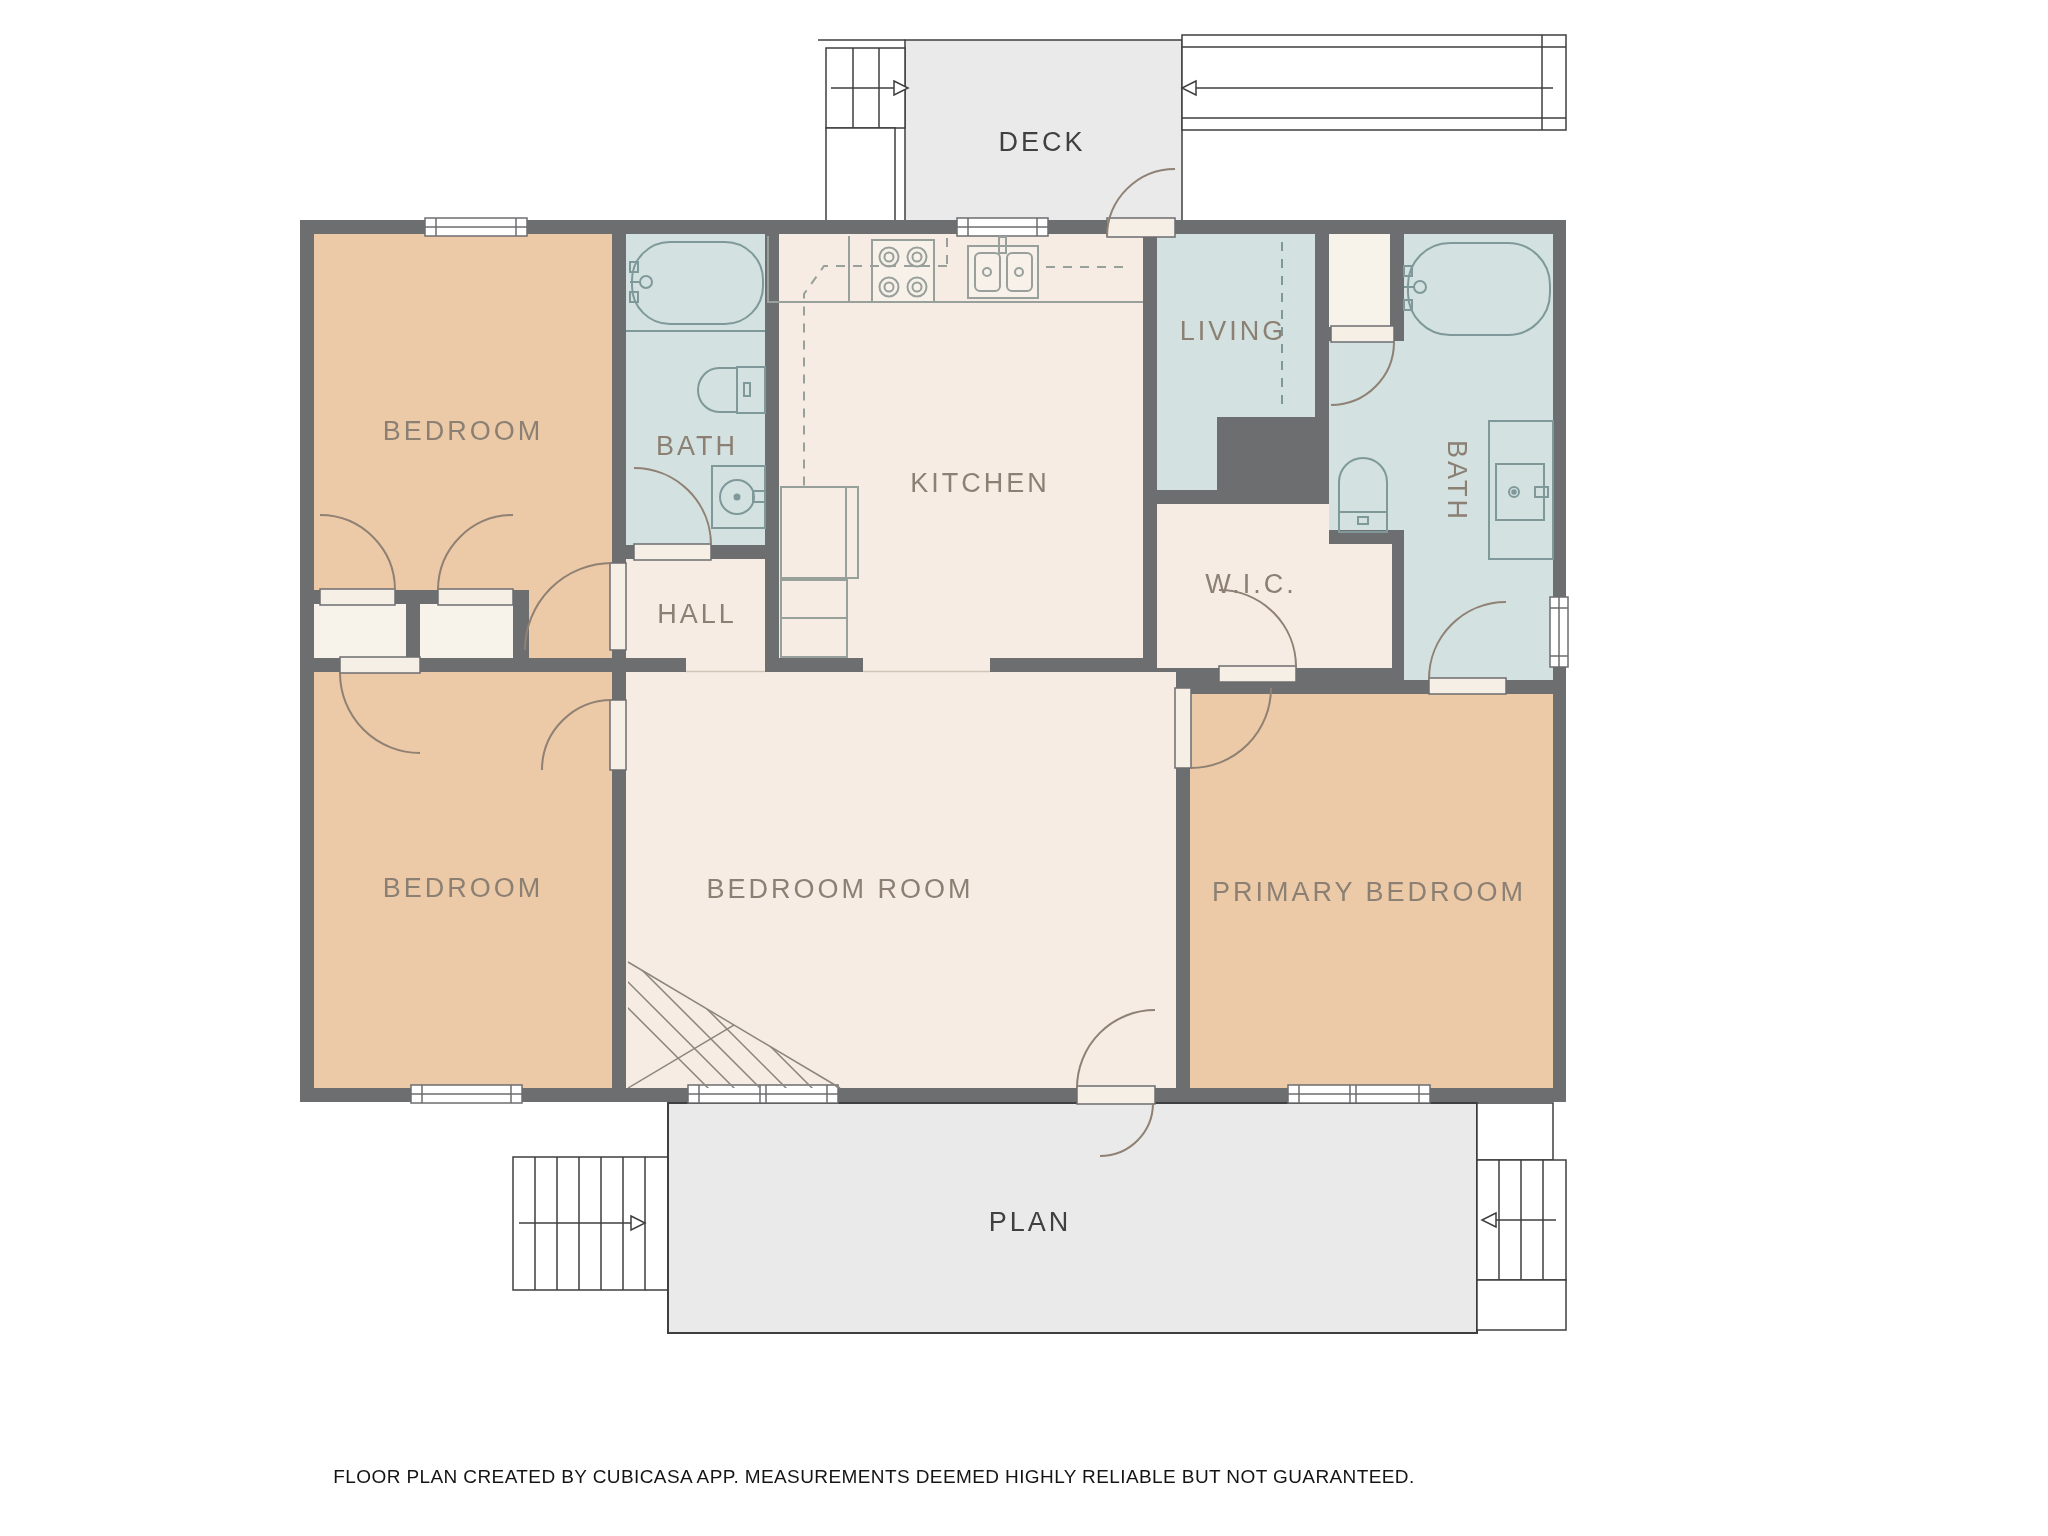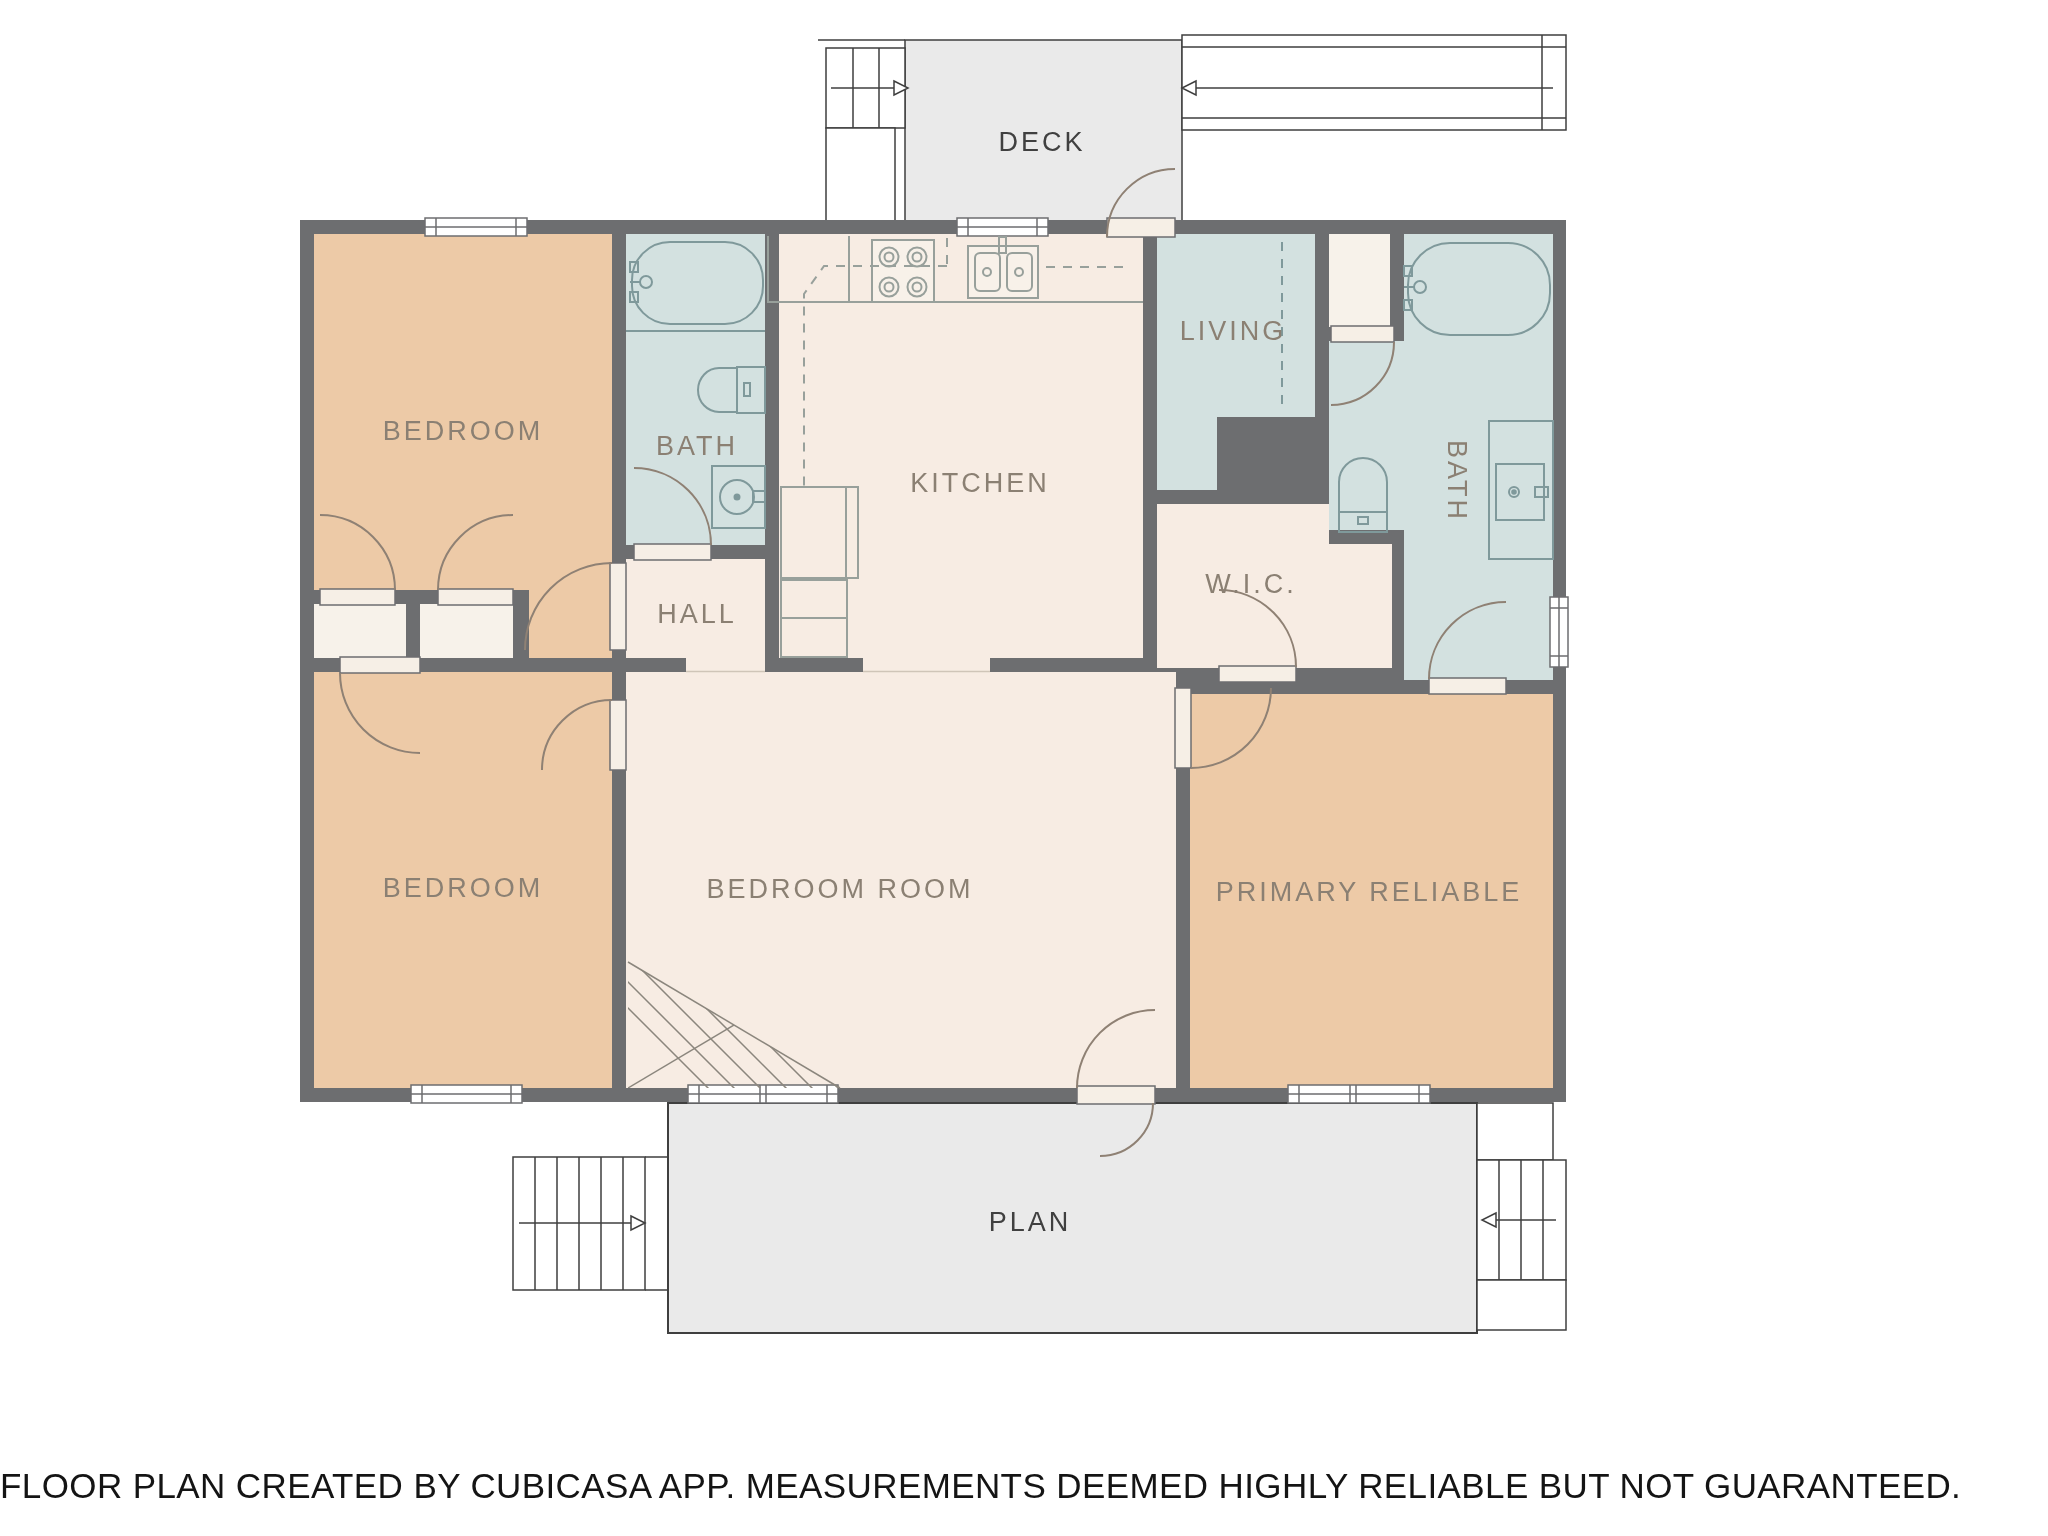--- a/index.html
+++ b/index.html
@@ -4,21 +4,21 @@
 <style>
   html,body{margin:0;padding:0;background:#ffffff;}
   #canvas{position:relative;width:2048px;height:1536px;background:#ffffff;overflow:hidden;
           font-family:"Liberation Sans", sans-serif;}
   #plan-svg{position:absolute;left:0;top:0;}
   .lbl{position:absolute;transform:translate(-50%,-50%);color:#8b8073;font-size:27px;
        letter-spacing:3px;white-space:nowrap;font-weight:400;}
   .lbl.outdoor{color:#404040;}
   .lbl.vert{transform:translate(-50%,-50%) rotate(90deg);}
   #footer{position:absolute;left:0;top:1466px;width:1748px;text-align:center;color:#141414;
-          font-size:35px;letter-spacing:0.4px;white-space:nowrap;}
+          font-size:19px;letter-spacing:0.4px;white-space:nowrap;}
 </style>
 </head>
 <body>
 
 <div id="canvas">
 <svg id="plan-svg" width="2048" height="1536" viewBox="0 0 2048 1536">
   <defs>
     <clipPath id="stairHatchClip">
           <path d="M628,962 L628,1088 L840,1088 Z"></path>
         </clipPath>
@@ -248,17 +248,17 @@
 <div class="lbl outdoor" style="left:1042px;top:142px">DECK</div>
 <div class="lbl" style="left:463px;top:431px">BEDROOM</div>
 <div class="lbl" style="left:697px;top:446px">BATH</div>
 <div class="lbl" style="left:980px;top:483px">KITCHEN</div>
 <div class="lbl" style="left:1233px;top:331px">LIVING</div>
 <div class="lbl vert" style="left:1456px;top:481px">BATH</div>
 <div class="lbl" style="left:697px;top:614px">HALL</div>
 <div class="lbl" style="left:1251px;top:584px">W.I.C.</div>
 <div class="lbl" style="left:463px;top:888px">BEDROOM</div>
 <div class="lbl" style="left:840px;top:889px">BEDROOM ROOM</div>
-<div class="lbl" style="left:1369px;top:892px">PRIMARY RELIABLE</div>
+<div class="lbl" style="left:1369px;top:892px">PRIMARY BEDROOM</div>
 <div class="lbl outdoor" style="left:1030px;top:1222px">PLAN</div>
 
 <div id="footer">FLOOR PLAN CREATED BY CUBICASA APP. MEASUREMENTS DEEMED HIGHLY RELIABLE BUT NOT GUARANTEED.</div>
 </div>
 
 </body></html>

